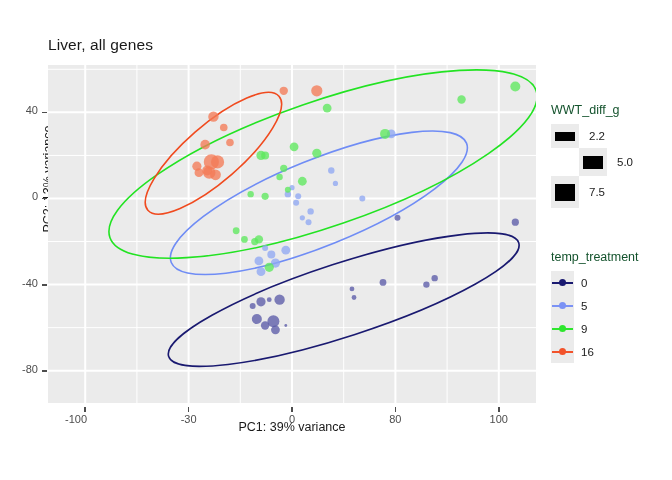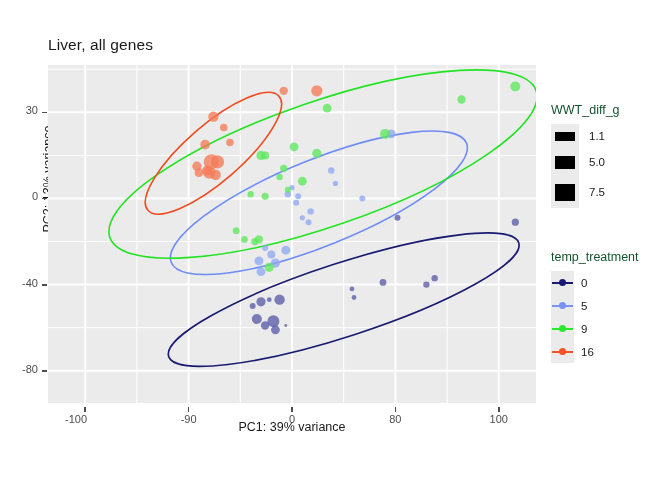--- a/index.html
+++ b/index.html
@@ -62,27 +62,27 @@
   <div class="ylab">PC2: 13% variance</div>
   <div class="xlab">PC1: 39% variance</div>
 
   <div class="ytick-wrap" id="ytick-wrap">
       <div class="ytick" style="top: 362.707px;">-80</div>
       <div class="tickmark" style="left: 42px; top: 370.207px; width: 5px; height: 1.5px;"></div>
       <div class="ytick" style="top: 276.592px;">-40</div>
       <div class="tickmark" style="left: 42px; top: 284.092px; width: 5px; height: 1.5px;"></div>
       <div class="ytick" style="top: 190.478px;">0</div>
       <div class="tickmark" style="left: 42px; top: 197.978px; width: 5px; height: 1.5px;"></div>
-      <div class="ytick" style="top: 104.363px;">30</div>
+      <div class="ytick" style="top: 104.363px;">40</div>
       <div class="tickmark" style="left: 42px; top: 111.863px; width: 5px; height: 1.5px;"></div>
     </div>
   <div class="xtick-wrap" id="xtick-wrap">
       <div class="xtick" style="left: 76px; top: 6px;">-100</div>
       <div class="tickmark" style="left: 84.4703px; top: 0px; width: 1.5px; height: 5px;"></div>
-      <div class="xtick" style="left: 188.61px; top: 6px;">-90</div>
+      <div class="xtick" style="left: 188.61px; top: 6px;">-30</div>
       <div class="tickmark" style="left: 187.86px; top: 0px; width: 1.5px; height: 5px;"></div>
       <div class="xtick" style="left: 292px; top: 6px;">0</div>
       <div class="tickmark" style="left: 291.25px; top: 0px; width: 1.5px; height: 5px;"></div>
       <div class="xtick" style="left: 395.39px; top: 6px;">80</div>
       <div class="tickmark" style="left: 394.64px; top: 0px; width: 1.5px; height: 5px;"></div>
       <div class="xtick" style="left: 498.78px; top: 6px;">100</div>
       <div class="tickmark" style="left: 498.03px; top: 0px; width: 1.5px; height: 5px;"></div>
     </div>
 
   <svg id="panel-svg" width="672" height="480" style="position:absolute;left:0;top:0;">
@@ -196,23 +196,23 @@
       </g>
     </svg>
 
   <div class="legend-block" id="size-legend" style="left:551px;top:103px;">
     <div class="legend-title">WWT_diff_g</div>
     <div id="size-legend-rows">
         <div class="sz-row" style="height: 24px;">
           <div class="sz-key" style="height: 24px;">
             <div class="sz-bar" style="height: 9px;"></div>
           </div>
-          <div class="sz-label">1.1</div>
-        </div>
-        <div class="sz-row" style="height: 28px;">
+          <div class="sz-label">2.2</div>
+        </div>
+        <div class="sz-row" style="height: 28px; margin-left: 28px;">
           <div class="sz-key" style="height: 28px;">
             <div class="sz-bar" style="height: 13px;"></div>
           </div>
           <div class="sz-label">5.0</div>
         </div>
         <div class="sz-row" style="height: 32px;">
           <div class="sz-key" style="height: 32px;">
             <div class="sz-bar" style="height: 17px;"></div>
           </div>
           <div class="sz-label">7.5</div>

